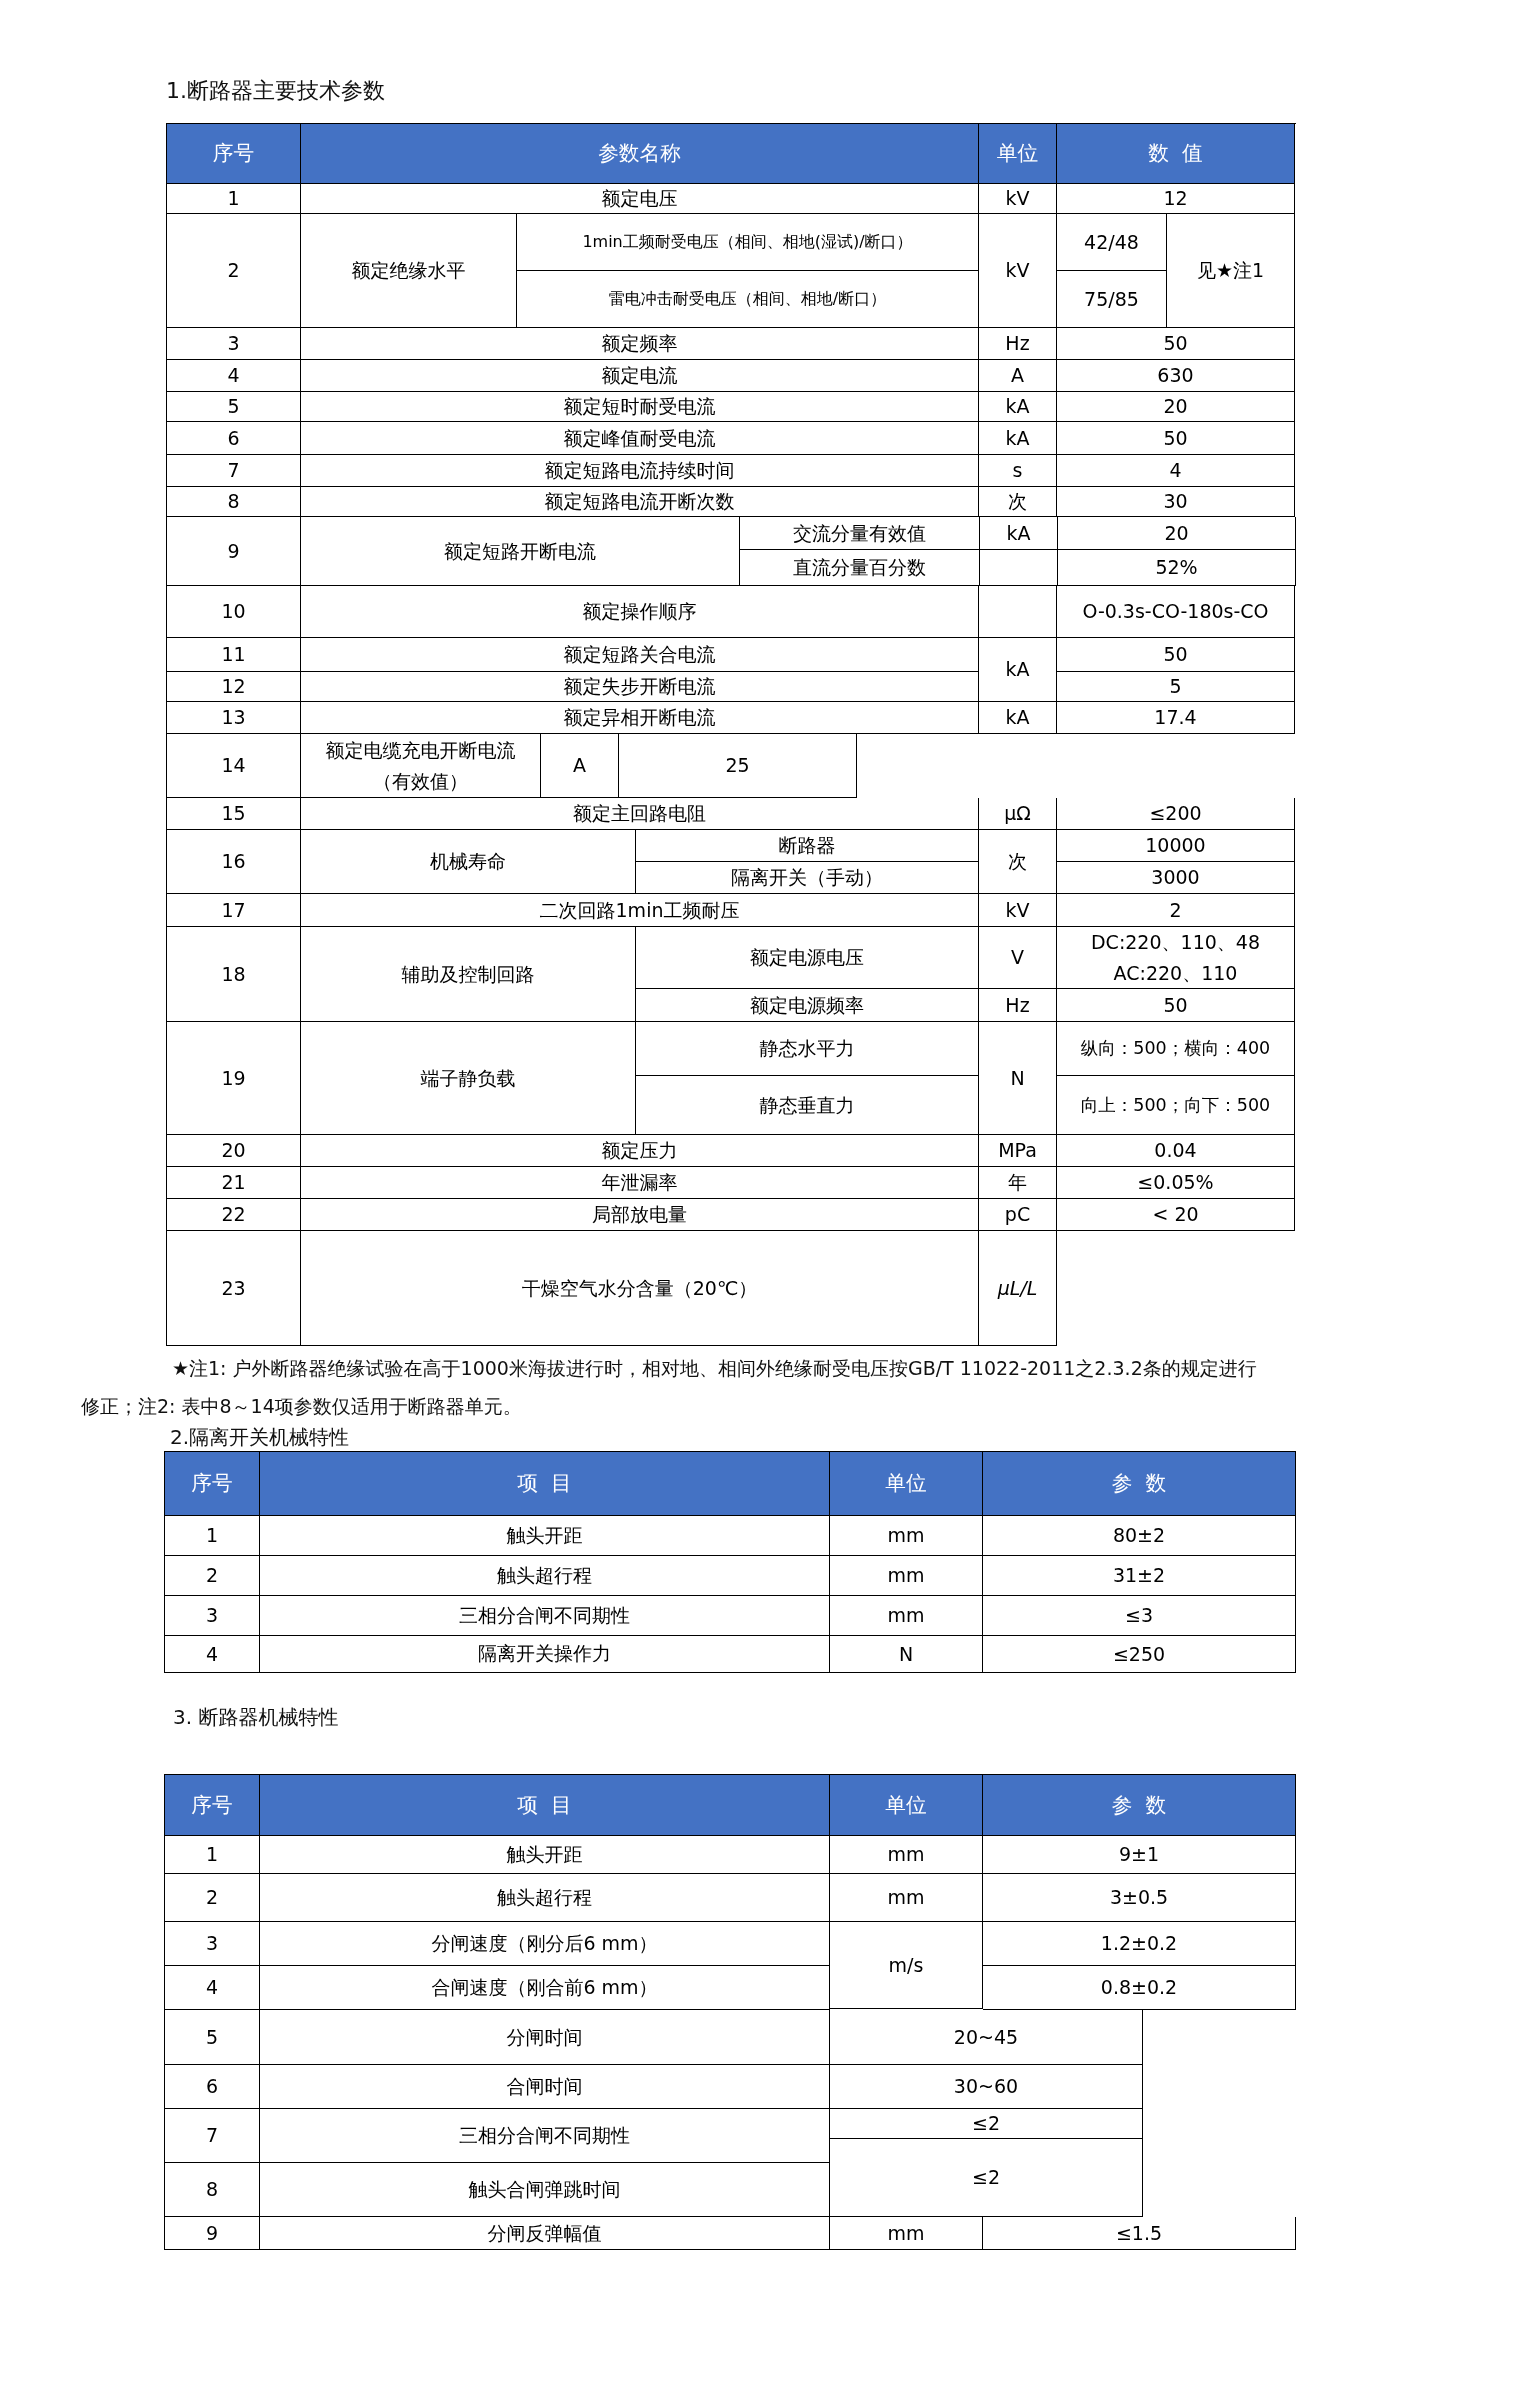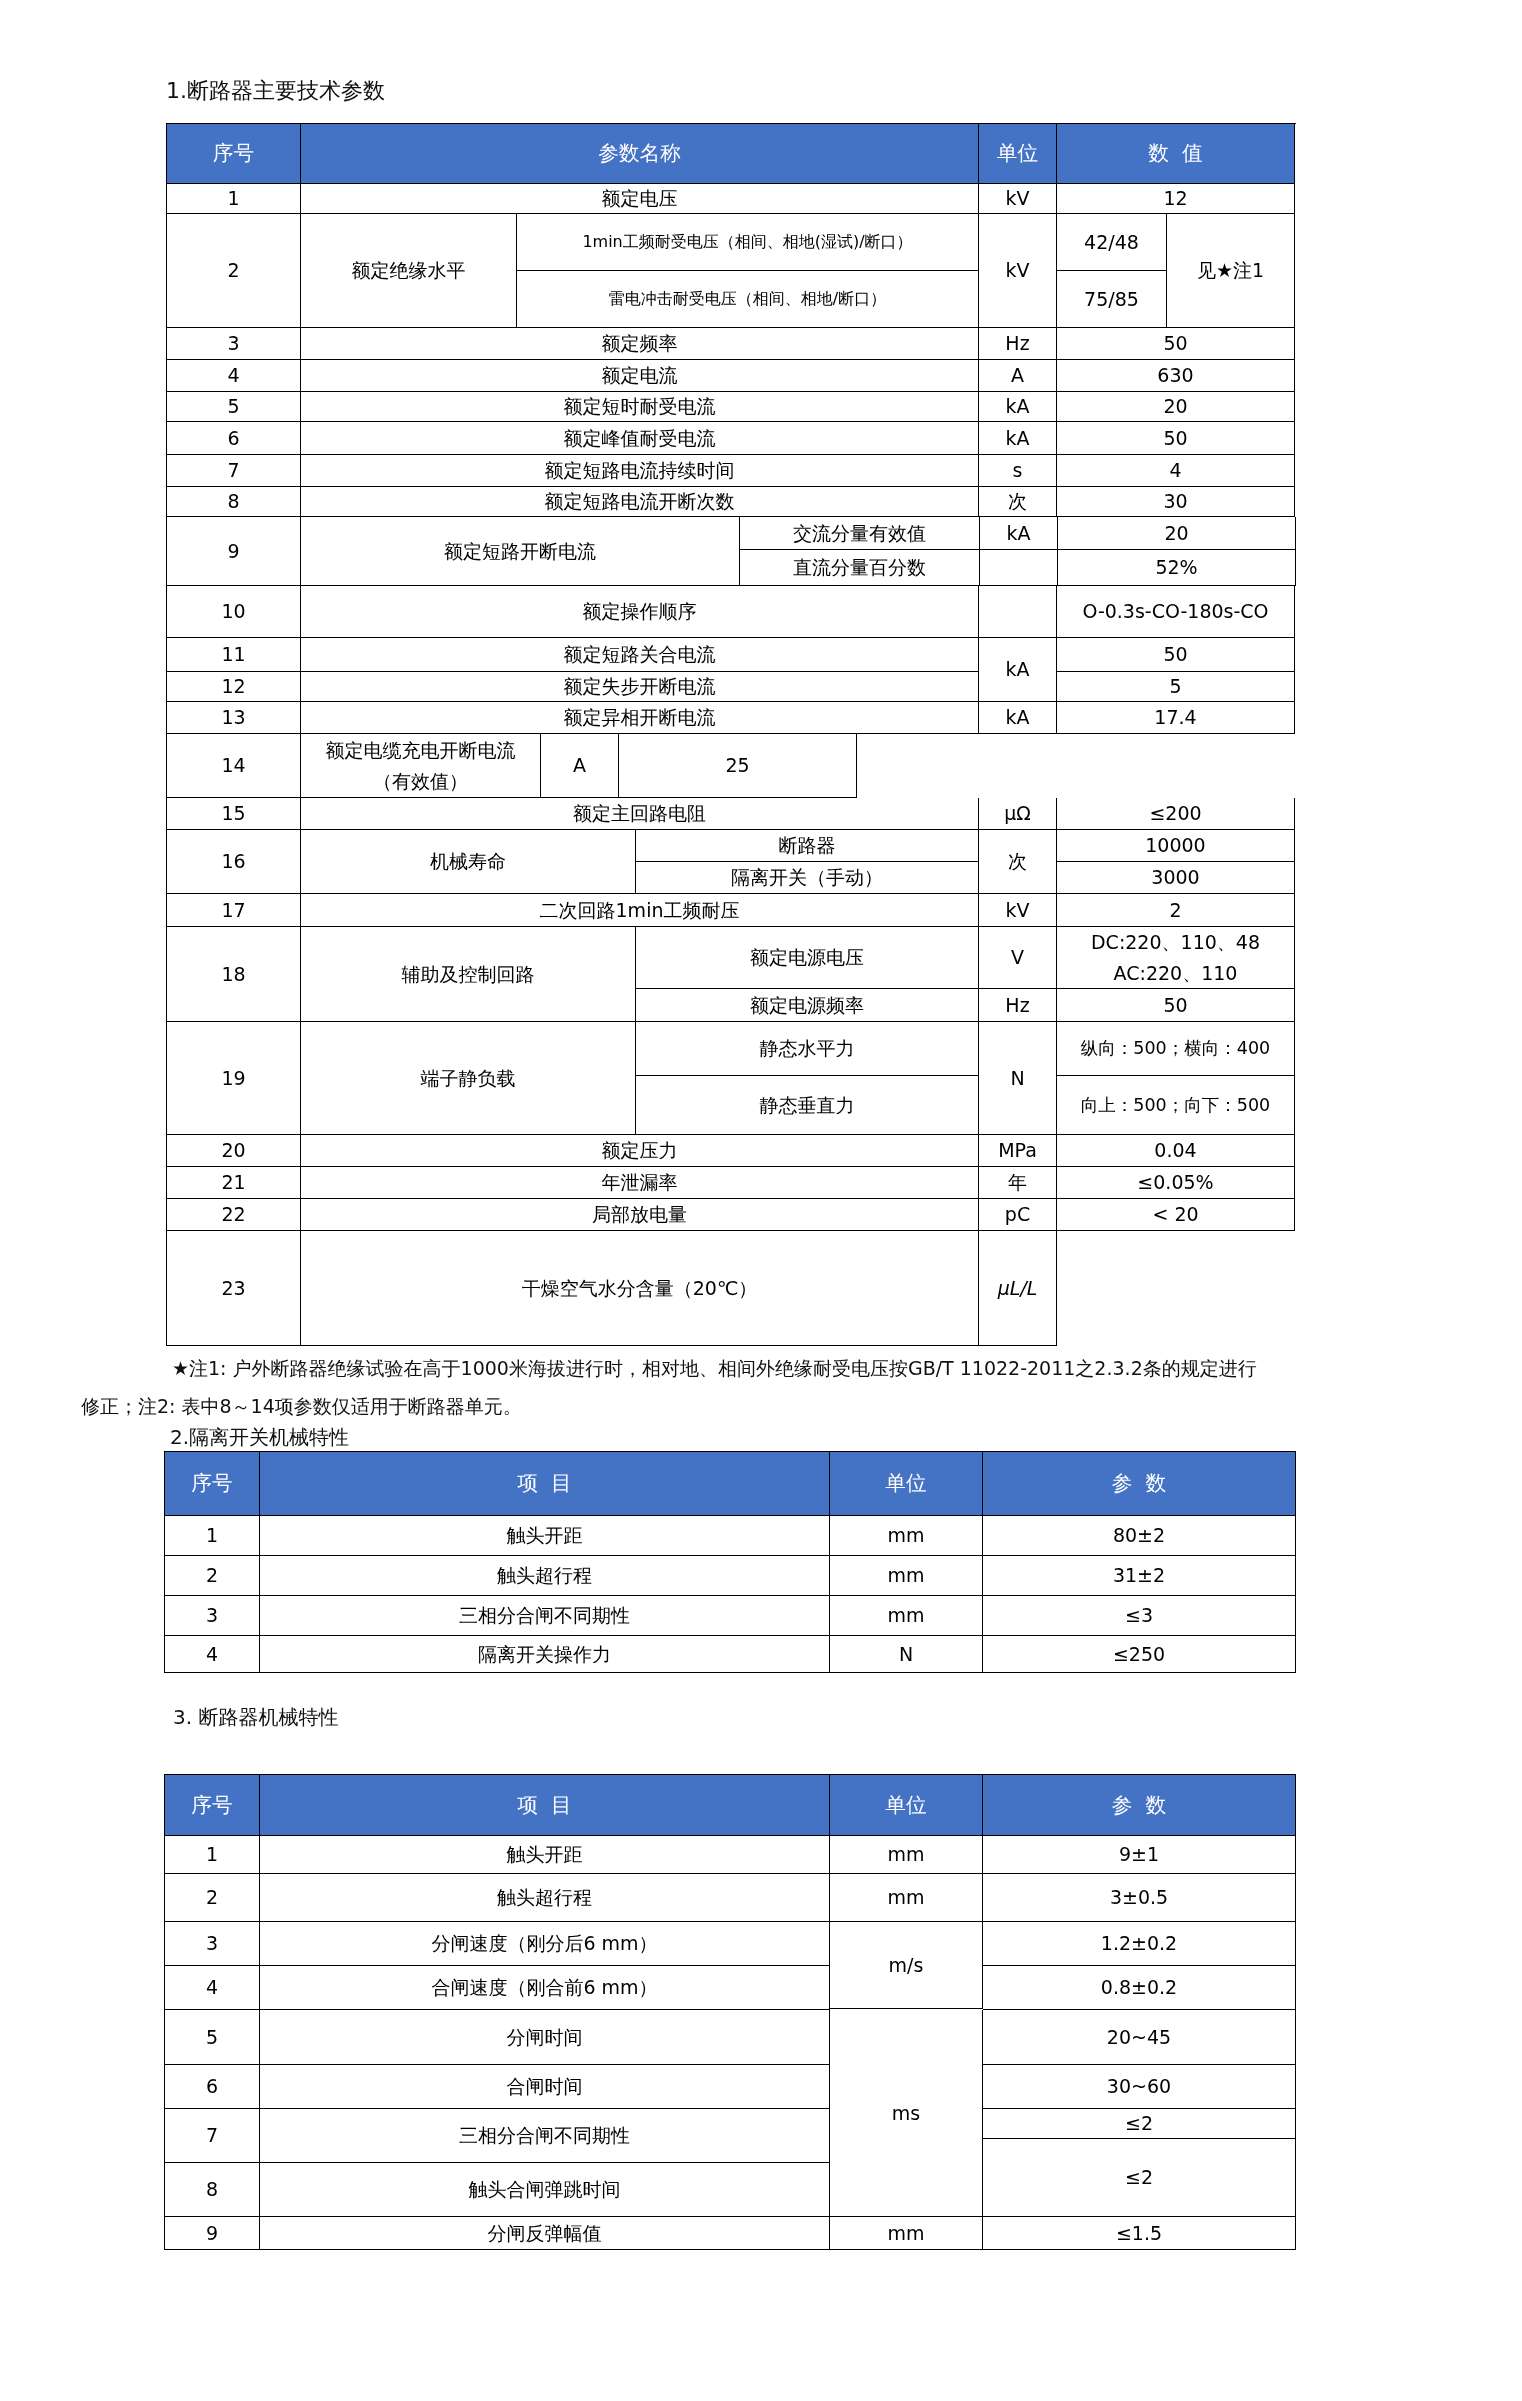--- a/index.html
+++ b/index.html
@@ -268,21 +268,21 @@
     <div class="c" style="width:313px;height:40px;">31±2</div>
   </div>
   <div class="tr">
     <div class="c" style="width:95px;height:40px;">3</div>
     <div class="c" style="width:570px;height:40px;">三相分合闸不同期性</div>
     <div class="c" style="width:153px;height:40px;">mm</div>
     <div class="c" style="width:313px;height:40px;">≤3</div>
   </div>
   <div class="tr">
     <div class="c" style="width:95px;height:37px;">4</div>
-    <div class="c" style="width:570px;height:37px;">隔离开关操作力</div>
+    <div class="c" style="width:570px;height:37px;font-family:Liberation Serif, serif;">隔离开关操作力</div>
     <div class="c" style="width:153px;height:37px;">N</div>
     <div class="c" style="width:313px;height:37px;">≤250</div>
   </div>
 </div>
 
 <div class="page-title" style="left:173px;top:1704px;font-size:20px;">3. 断路器机械特性</div>
 
 <div class="tbl" style="left:164px;top:1774px;">
   <div class="tr">
     <div class="c hd" style="width:95px;height:61px;">序号</div>
@@ -334,21 +334,20 @@
       </div>
       <div class="tr">
         <div class="c" style="width:95px;height:54px;">7</div>
         <div class="c" style="width:570px;height:54px;">三相分合闸不同期性</div>
       </div>
       <div class="tr">
         <div class="c" style="width:95px;height:54px;">8</div>
         <div class="c" style="width:570px;height:54px;">触头合闸弹跳时间</div>
       </div>
     </div>
-    <div class="c" style="width:153px;height:207px;">ms</div>
     <div class="stack">
       <div class="c" style="width:313px;height:55px;">20~45</div>
       <div class="c" style="width:313px;height:44px;">30~60</div>
       <div class="c" style="width:313px;height:30px;">≤2</div>
       <div class="c" style="width:313px;height:78px;">≤2</div>
     </div>
   </div>
 
   <div class="tr">
     <div class="c" style="width:95px;height:33px;">9</div>

